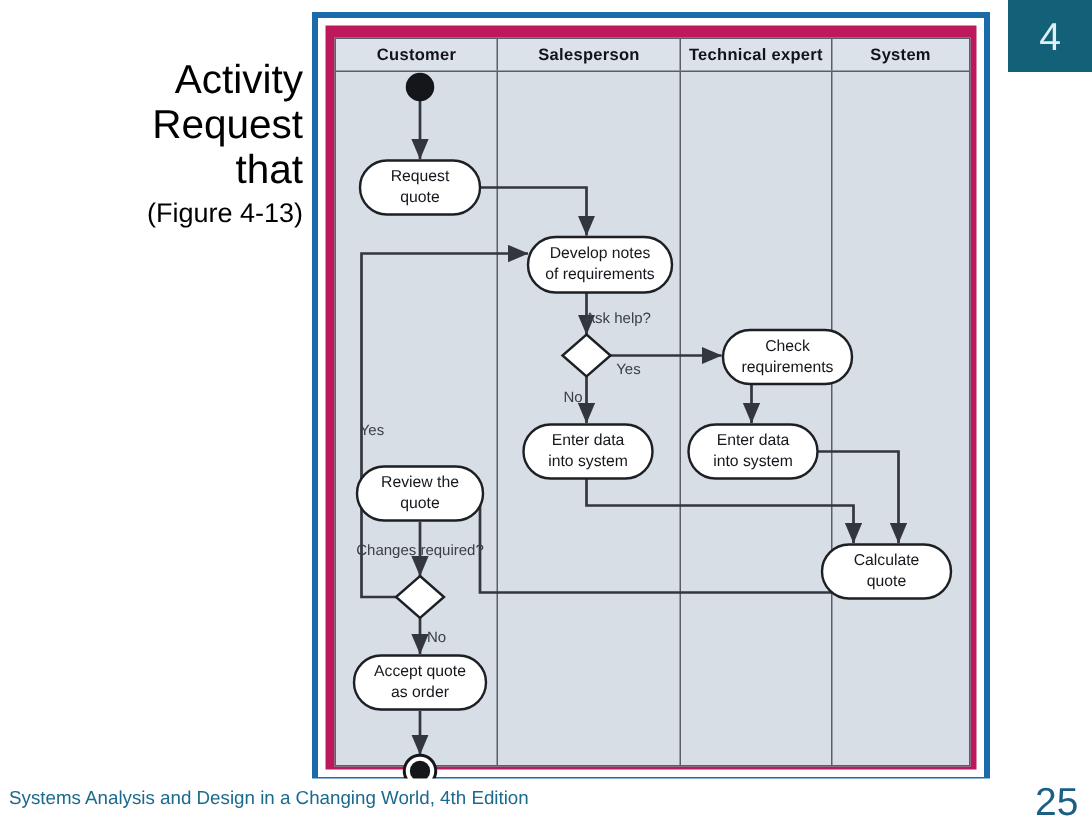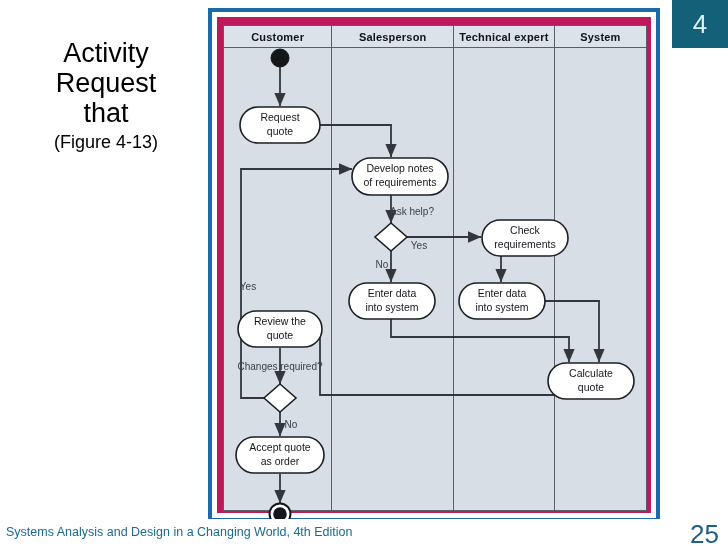--- a/index.html
+++ b/index.html
@@ -31,21 +31,21 @@
     font-weight: 400;
     letter-spacing: 0px;
   }
 
   
   #title-block {
     position: absolute;
     left: 10px;
     top: 38px;
     width: 192px;
-    text-align: center;
+    text-align: right;
     color: #000000;
     line-height: 1.12;
   }
   #title-block .tline {
     font-size: 27px;
     font-weight: 400;
     display: block;
   }
   #title-block .figline {
     font-size: 18px;

